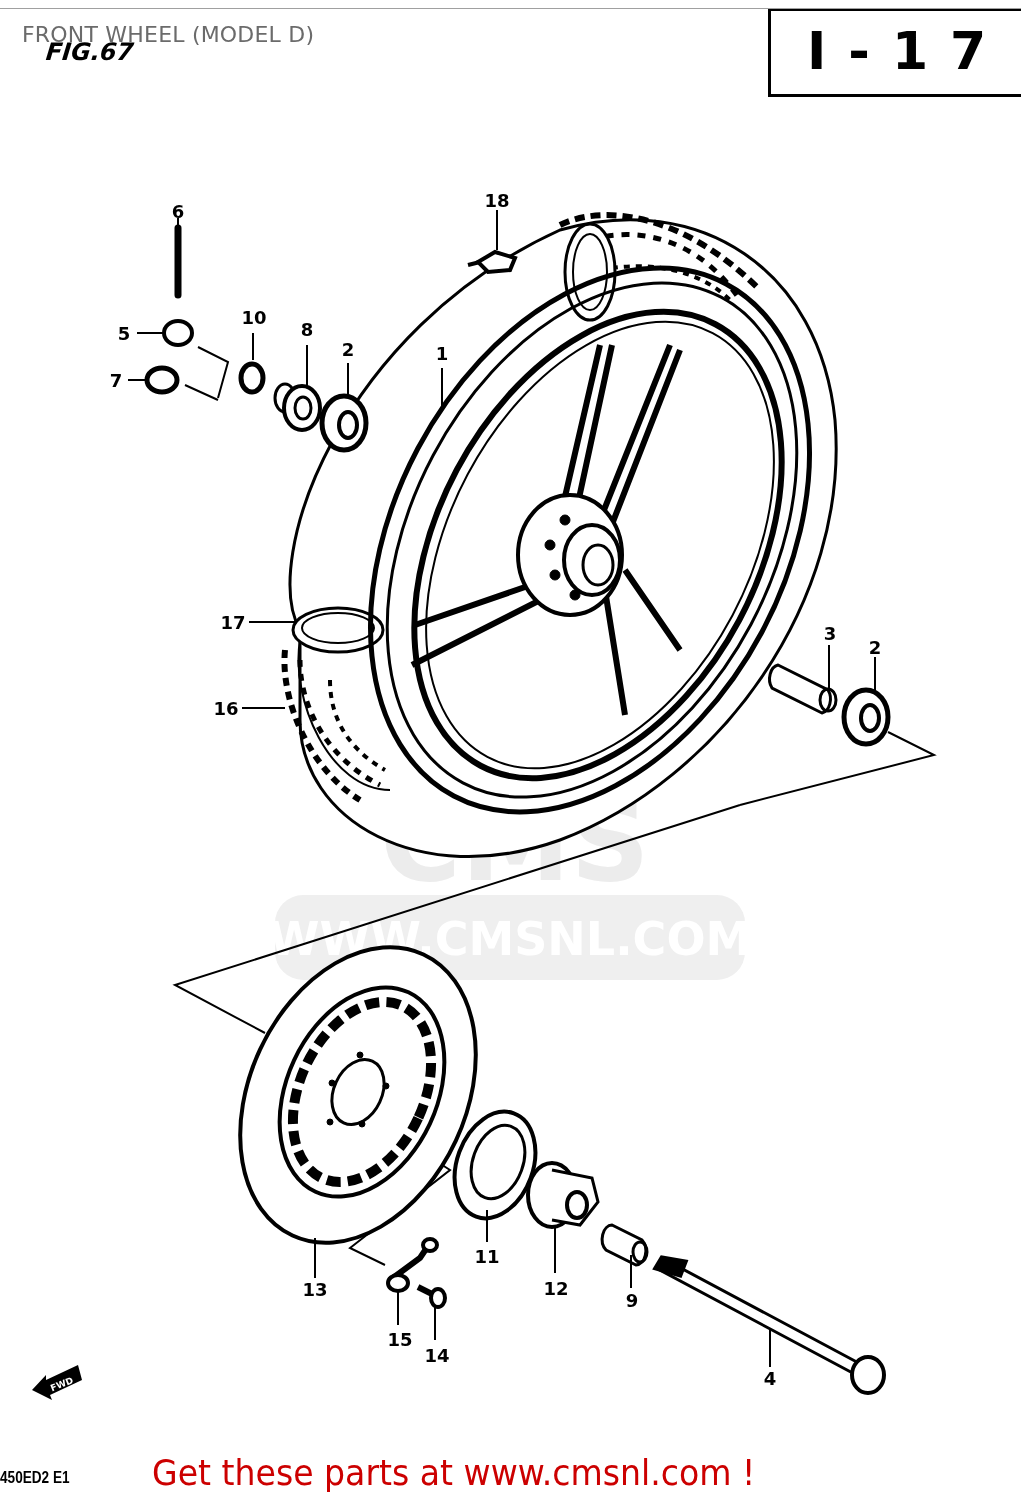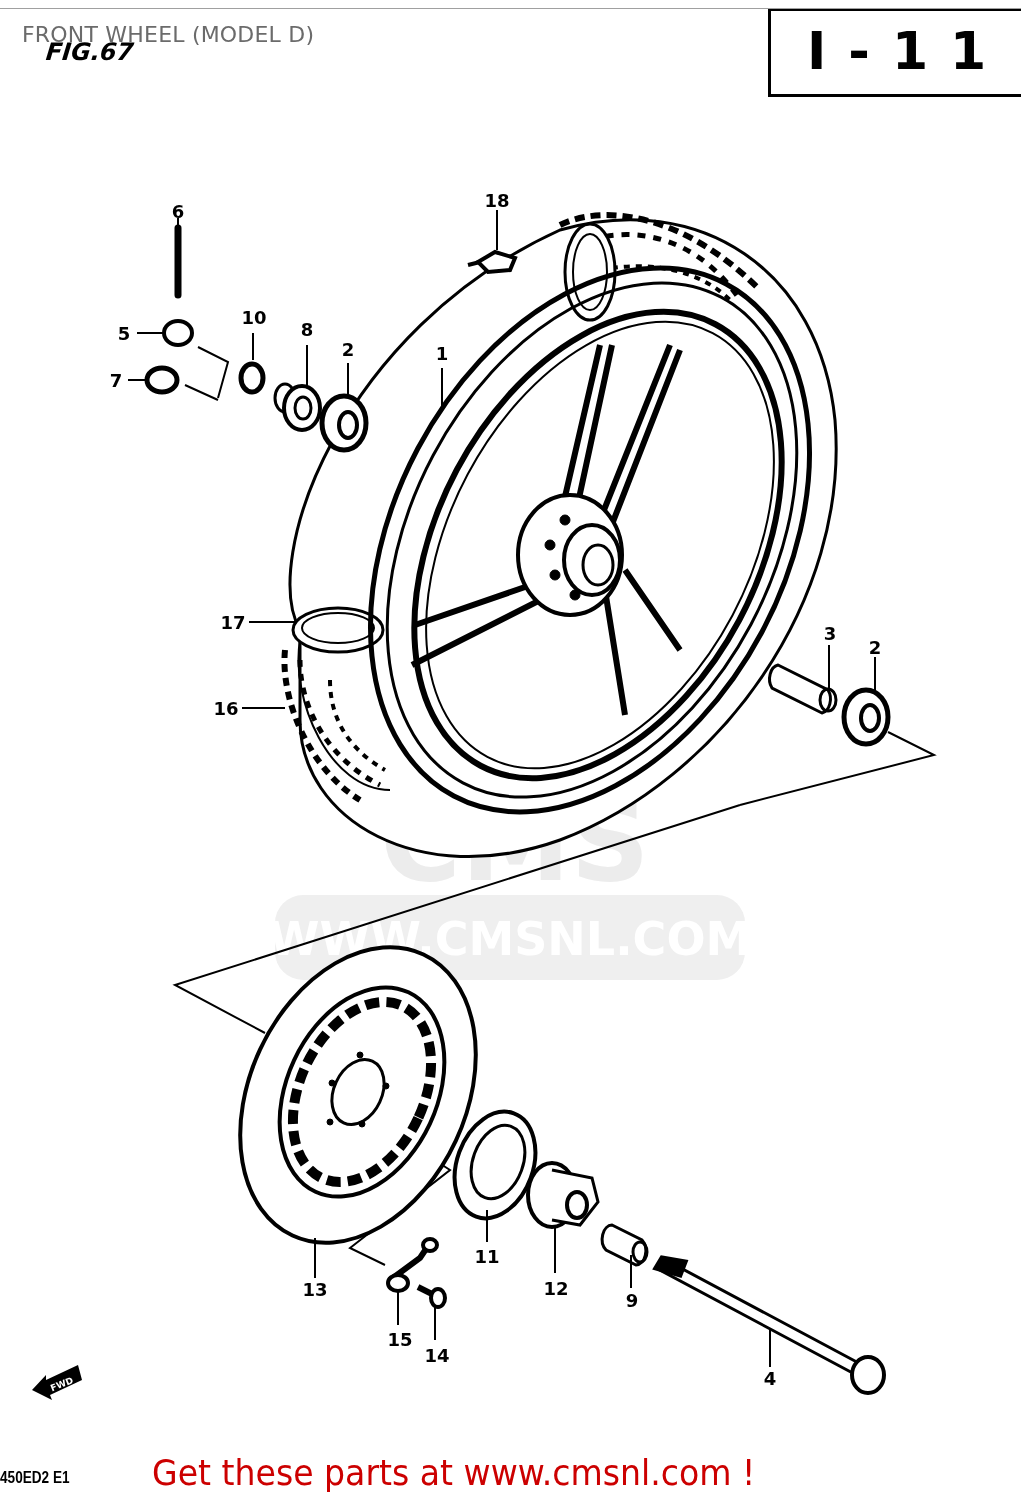--- a/index.html
+++ b/index.html
@@ -17,21 +17,21 @@
 </style>
 </head>
 <body>
 
 <div class="topline"></div>
 
 <div class="page-title">FRONT WHEEL (MODEL D)</div>
 <div class="fig-label">FIG.67</div>
 
 <div class="section-box">
-  <div class="section-code">I-11</div>
+  <div class="section-code">I-17</div>
 </div>
 
 <svg class="diagram" width="1021" height="1500" viewBox="0 0 1021 1500" xmlns="http://www.w3.org/2000/svg">
 
   <g>
     <rect x="275" y="895" width="470" height="85" rx="28" fill="#efefef"></rect>
     <text class="watermark-text" x="510" y="955" text-anchor="middle" fill="#ffffff" style="fill:#ffffff">WWW.CMSNL.COM</text>
     <text x="515" y="880" text-anchor="middle" font-family="DejaVu Sans, sans-serif" font-weight="bold" font-size="110" fill="#ececec">CMS</text>
     <circle cx="420" cy="660" r="90" fill="none" stroke="#ececec" stroke-width="14"></circle>
     <circle cx="445" cy="690" r="22" fill="none" stroke="#e8e8e8" stroke-width="6"></circle>

